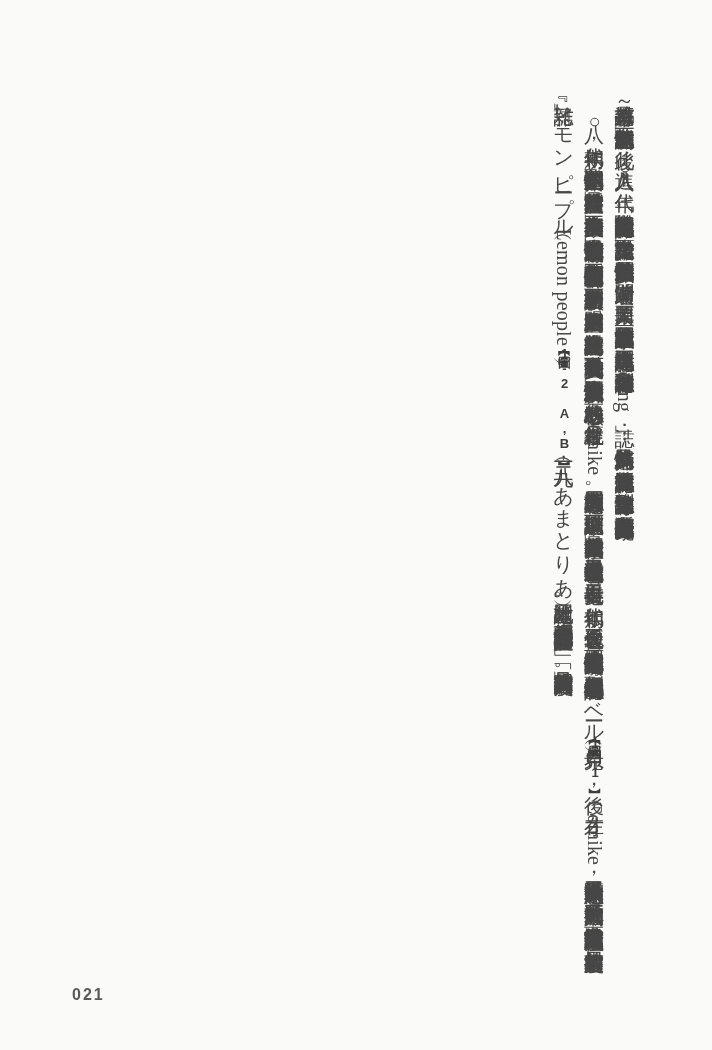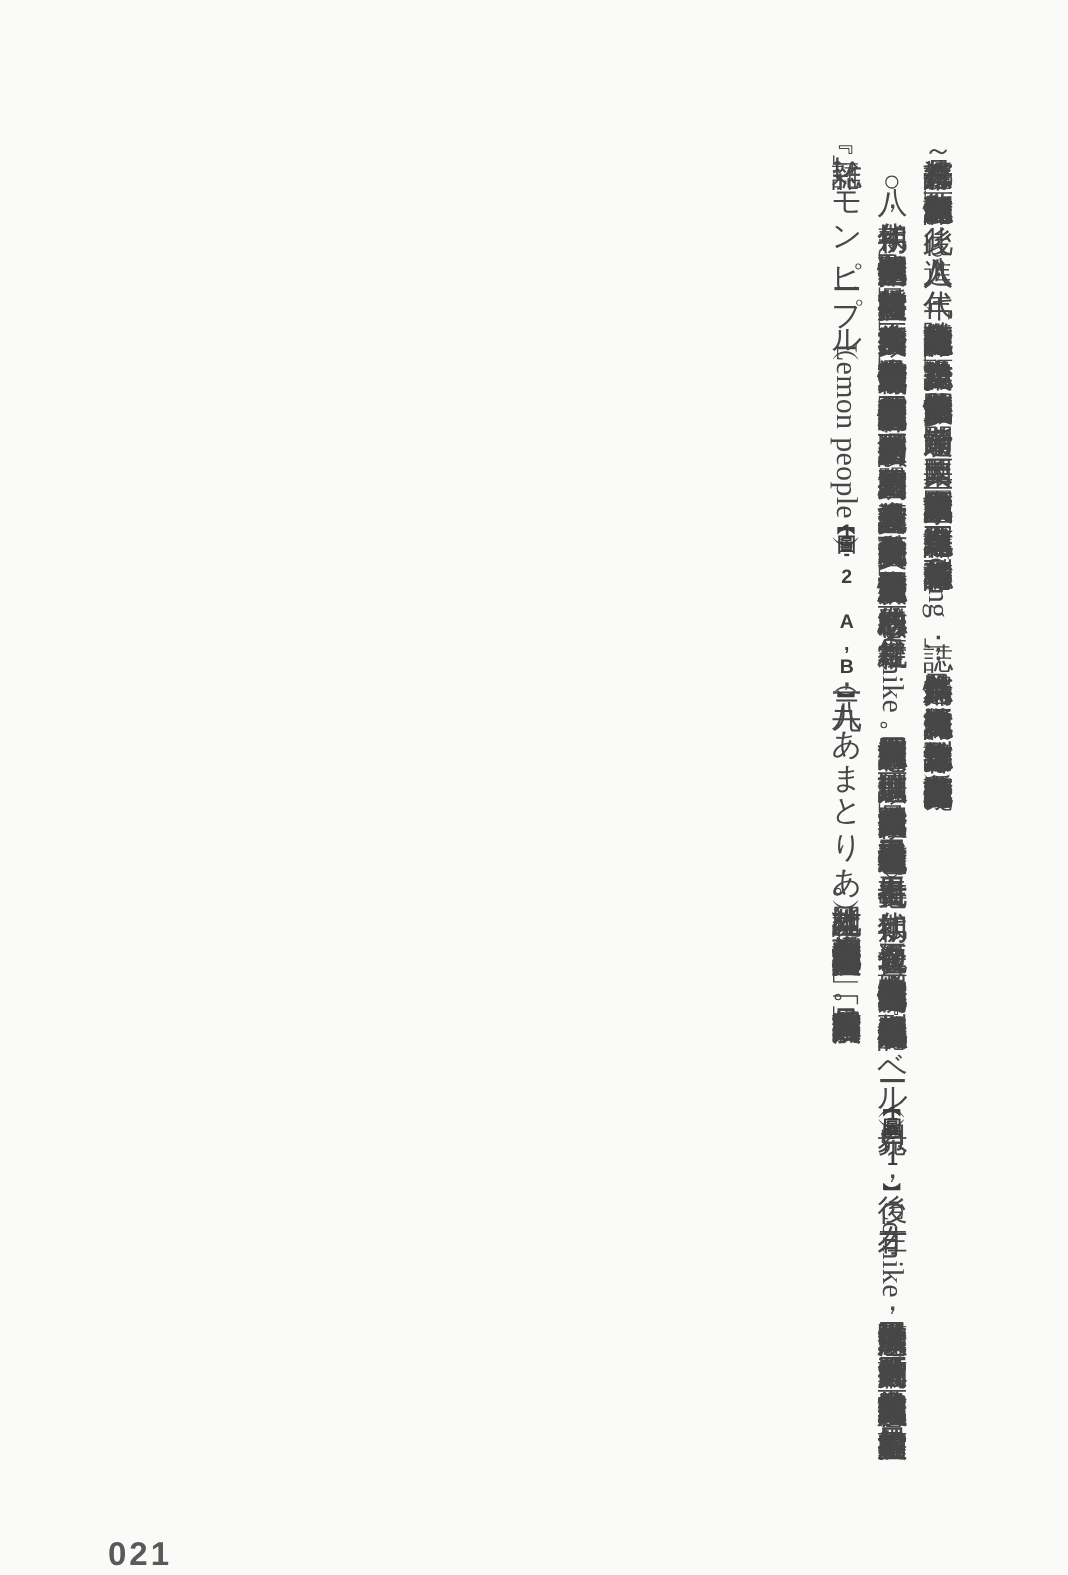--- a/index.html
+++ b/index.html
@@ -45,24 +45,23 @@
     text-orientation: upright;
     letter-spacing: 0;
     color: #3d3d3d;
   }
   .footer-page-number {
     position: absolute;
     left: 72px;
     top: 986px;
     font-family: "Liberation Sans", "DejaVu Sans", sans-serif;
     font-weight: 700;
-    font-size: 22px;
+    font-size: 16px;
     letter-spacing: 2px;
     color: #595959;
-    margin-top: 37px;
   }
   .footer-chapter {
     position: absolute;
     left: 238px;
     top: 997px;
     font-family: "Liberation Sans", "DejaVu Sans", sans-serif;
     font-size: 13px;
     letter-spacing: 1.5px;
     color: #4a4a4a;
   }

